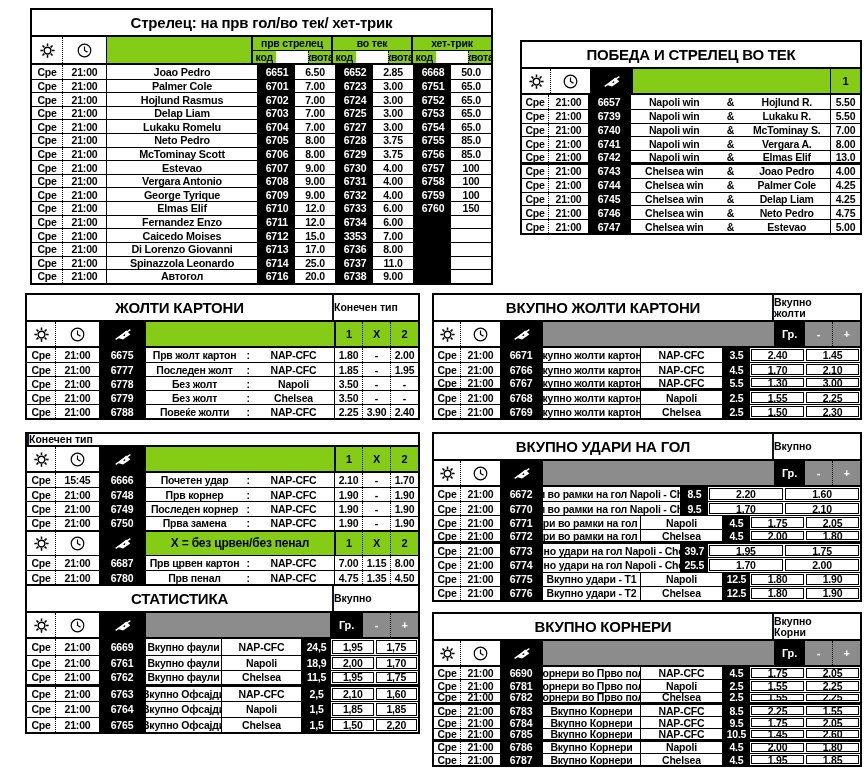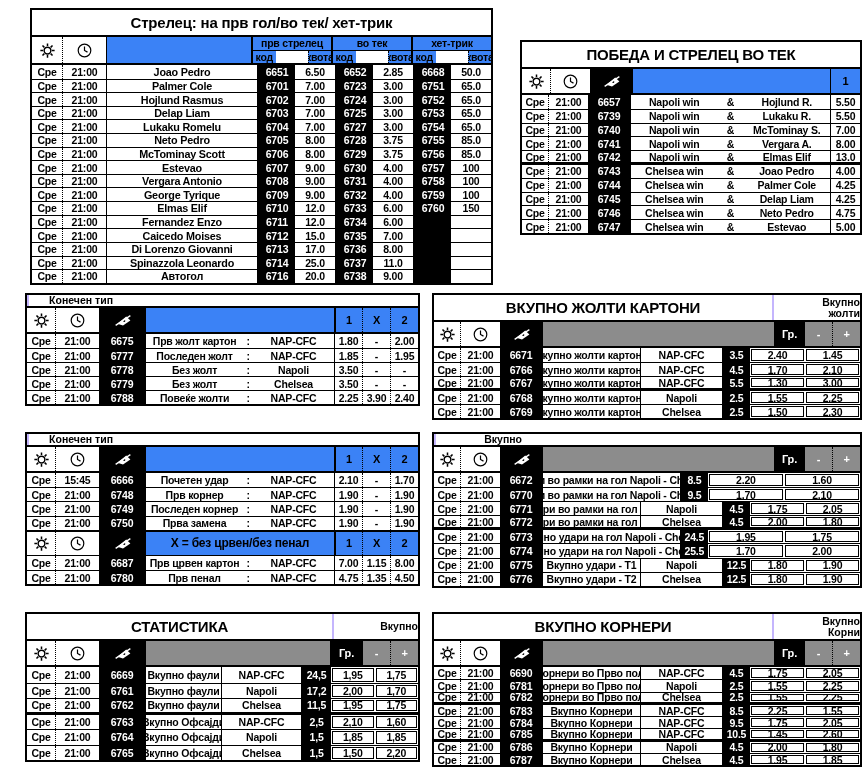--- a/index.html
+++ b/index.html
@@ -1,32 +1,32 @@
 <!DOCTYPE html>
 <html><head>
 <meta charset="utf-8">
 <style>
   html,body{margin:0;padding:0;background:#fff;}
   body{width:867px;height:769px;position:relative;font-family:"Liberation Sans",sans-serif;font-weight:bold;color:#000;}
   .tbl{position:absolute;border:2px solid #000;background:#fff;box-sizing:border-box;}
   
   .title-row{display:flex;border-bottom:2px solid #000;}
   .title-main{flex:1;display:flex;align-items:center;justify-content:center;font-size:15px;letter-spacing:-0.2px;padding:4px 0;}
-  .title-side{width:84px;border-left:2px solid #c4b5fd;display:flex;flex-direction:column;align-items:flex-end;justify-content:center;font-size:10.5px;line-height:11px;}
+  .title-side{width:84px;border-left:2px solid #0f172a;display:flex;flex-direction:column;align-items:flex-start;justify-content:center;font-size:10.5px;line-height:11px;}
   .tw .title-side{width:86px;}
   
   .row{display:flex;border-top:1px solid #000;box-sizing:border-box;}
   .row:first-child{border-top:none;}
   .g-end{border-bottom:2px solid #000;}
   .cell{display:flex;align-items:center;justify-content:center;font-size:10.5px;letter-spacing:-0.2px;box-sizing:border-box;overflow:hidden;white-space:nowrap;}
   .dotl{border-left:1px dotted #000;}
   .soll{border-left:1px solid #000;}
   .thkl{border-left:2px solid #000;}
   .blk{background:#000;color:#fff;}
-  .gray{background:#3b82f6;}
+  .gray{background:#84cc16;}
   .dgray{background:#8c8c8c;color:#fff;}
   .flex1{flex:1;}
   
   .hrow{display:flex;border-bottom:2px solid #000;height:26px;box-sizing:border-box;}
   .hrow .cell{font-size:11px;}
   .icn{display:flex;align-items:center;justify-content:center;}
   .icn svg{width:15px;height:15px;}
   .penc svg{width:18px;height:13px;}
   
   #t-scorer{left:30px;top:8px;width:463px;}
@@ -52,21 +52,21 @@
   .ln-day{width:26px;} .ln-time{width:40px;} .ln-code{width:42px;} .ln-l{flex:1.9;} .ln-m{width:82px;} .ln-gr{width:28px;}
   .stat .ln-day{width:28px;} .stat .ln-time{width:44px;} .stat .ln-code{width:46px;} .stat .ln-m{width:80px;} .stat .ln-gr{width:30px;}
   .merged .ln-l{border-right:none;}
   .ln-l{border-right:0;}
   .row .ln-m{border-left:1px solid #000;}
   .bx{border:1px solid #000;background:#fff;color:#000;flex:1;margin:1px 1px;display:flex;align-items:center;justify-content:center;font-size:10.5px;}
   #t-tyellow{left:432px;top:293px;width:430px;}
   #t-tyellow .row{height:14px;}
   #t-shots{left:432px;top:432px;width:430px;}
   #t-shots .row{height:14.1px;}
-  #t-stat{left:25px;top:612px;width:395px;}
+  #t-stat{left:25px;top:584px;width:395px;}
   #t-stat .row{height:15.5px;}
   #t-corner{left:432px;top:612px;width:430px;}
   #t-corner .row{height:12.3px;}
   .grval{font-size:10.5px;}
 </style>
 </head>
 <body>
 
 <div class="tbl" id="t-scorer">
   <div class="title-row">
@@ -258,21 +258,21 @@
     <div class="cell sc-cod blk thkl"></div>
     <div class="cell sc-q"></div>
   </div>
 
   <div class="row">
     <div class="cell sc-day">Сре</div>
     <div class="cell sc-time dotl">21:00</div>
     <div class="cell sc-name soll">Caicedo Moises</div>
     <div class="cell sc-cod blk thkl">6712</div>
     <div class="cell sc-q">15.0</div>
-    <div class="cell sc-cod blk thkl">6735</div>
+    <div class="cell sc-cod blk thkl">3353</div>
     <div class="cell sc-q">7.00</div>
     <div class="cell sc-cod blk thkl"></div>
     <div class="cell sc-q"></div>
   </div>
 
   <div class="row">
     <div class="cell sc-day">Сре</div>
     <div class="cell sc-time dotl">21:00</div>
     <div class="cell sc-name soll">Di Lorenzo Giovanni</div>
     <div class="cell sc-cod blk thkl">6713</div>
@@ -443,20 +443,21 @@
     <div class="cell wn-w soll">Chelsea win</div>
     <div class="cell wn-a">&amp;</div>
     <div class="cell wn-p">Estevao</div>
     <div class="cell wn-o soll">5.00</div>
   </div>
 </div>
 </div>
 
 <div class="tbl" id="t-yellow">
   <div class="title-row">
+    <div class="title-main">ЖОЛТИ КАРТОНИ</div>
     <div class="title-side">
         <span>Конечен тип</span>
       </div>
   </div>
   <div class="hrow">
     <div class="cell icn" style="width:28px">
         <span class="svg-slot" style="display: flex; align-items: center;">
           <svg viewBox="0 0 20 20">
             <g stroke="#000" stroke-width="2" fill="none">
               <circle cx="10" cy="10" r="4.5"></circle>
@@ -796,20 +797,21 @@
     <div class="cell ln-m">Chelsea</div>
     <div class="cell ln-gr blk soll grval">2.5</div>
     <div class="cell bx">1.50</div>
     <div class="cell bx">2.30</div>
   </div>
 </div>
 </div>
 
 <div class="tbl tw" id="t-shots">
   <div class="title-row">
+    <div class="title-main">ВКУПНО УДАРИ НА ГОЛ</div>
     <div class="title-side">
       <span>Вкупно</span>
       <span></span>
     </div>
   </div>
   <div class="hrow">
     <div class="cell icn" style="width:26px">
         <span class="svg-slot" style="display: flex; align-items: center;">
           <svg viewBox="0 0 20 20">
             <g stroke="#000" stroke-width="2" fill="none">
@@ -886,21 +888,21 @@
     <div class="cell bx">2.00</div>
     <div class="cell bx">1.80</div>
   </div>
 
   <div class="row merged">
     <div class="cell ln-day">Сре</div>
     <div class="cell ln-time dotl">21:00</div>
     <div class="cell ln-code blk">6773</div>
     <div class="cell ln-l soll">Вкупно удари на гол Napoli - Chelsea</div>
 
-    <div class="cell ln-gr blk soll grval">24.5</div>
+    <div class="cell ln-gr blk soll grval">39.7</div>
     <div class="cell bx">1.95</div>
     <div class="cell bx">1.75</div>
   </div>
 
   <div class="row merged">
     <div class="cell ln-day">Сре</div>
     <div class="cell ln-time dotl">21:00</div>
     <div class="cell ln-code blk">6774</div>
     <div class="cell ln-l soll">Вкупно удари на гол Napoli - Chelsea</div>
 
@@ -986,21 +988,21 @@
     <div class="cell bx">1,95</div>
     <div class="cell bx">1,75</div>
   </div>
 
   <div class="row">
     <div class="cell ln-day">Сре</div>
     <div class="cell ln-time dotl">21:00</div>
     <div class="cell ln-code blk">6761</div>
     <div class="cell ln-l soll">Вкупно фаули</div>
     <div class="cell ln-m">Napoli</div>
-    <div class="cell ln-gr blk soll grval">17,2</div>
+    <div class="cell ln-gr blk soll grval">18,9</div>
     <div class="cell bx">2,00</div>
     <div class="cell bx">1,70</div>
   </div>
 
   <div class="row g-end">
     <div class="cell ln-day">Сре</div>
     <div class="cell ln-time dotl">21:00</div>
     <div class="cell ln-code blk">6762</div>
     <div class="cell ln-l soll">Вкупно фаули</div>
     <div class="cell ln-m">Chelsea</div>

